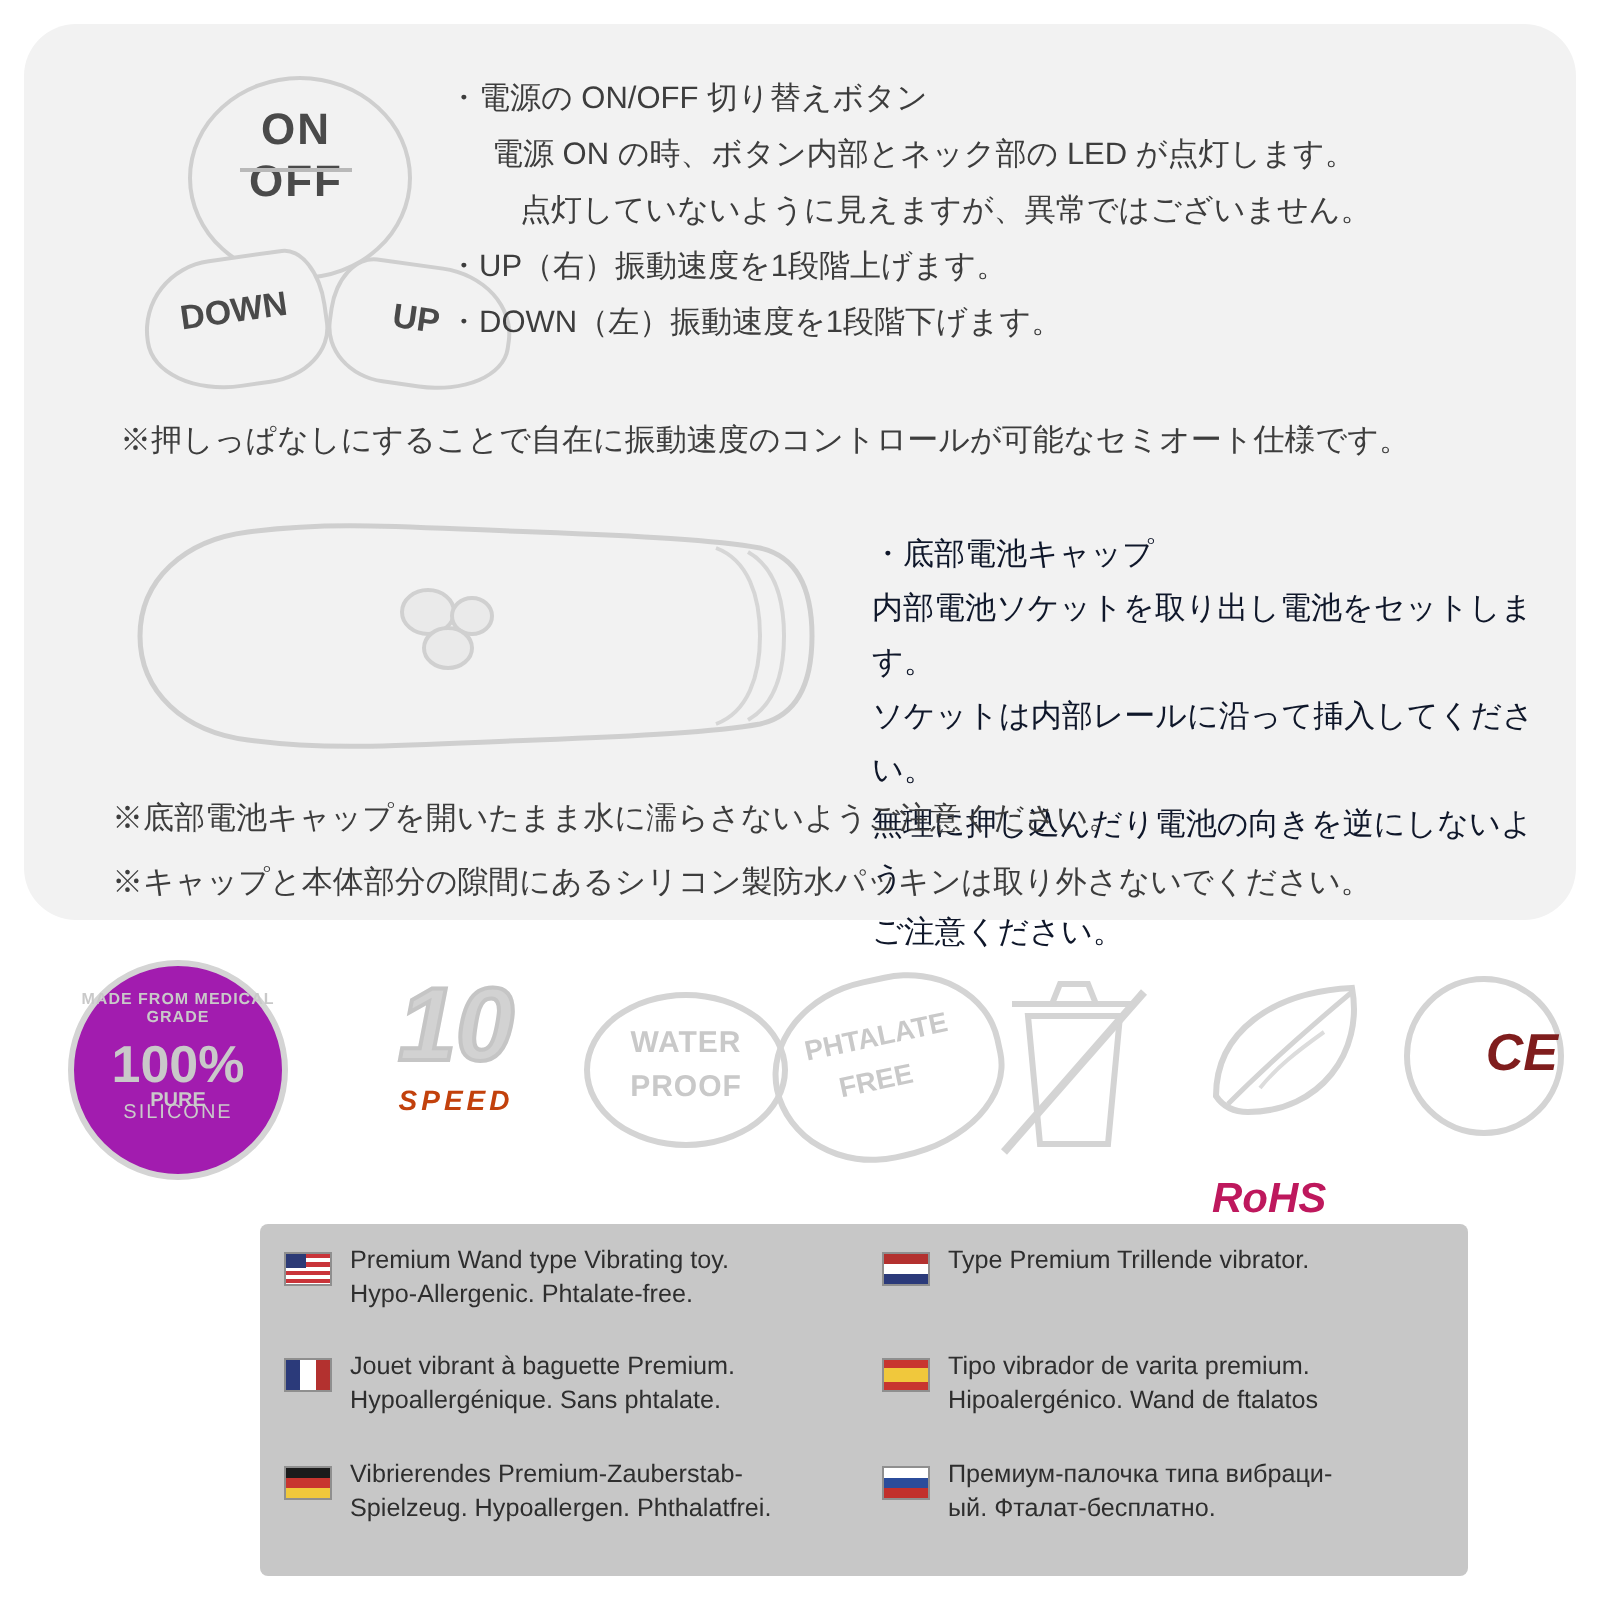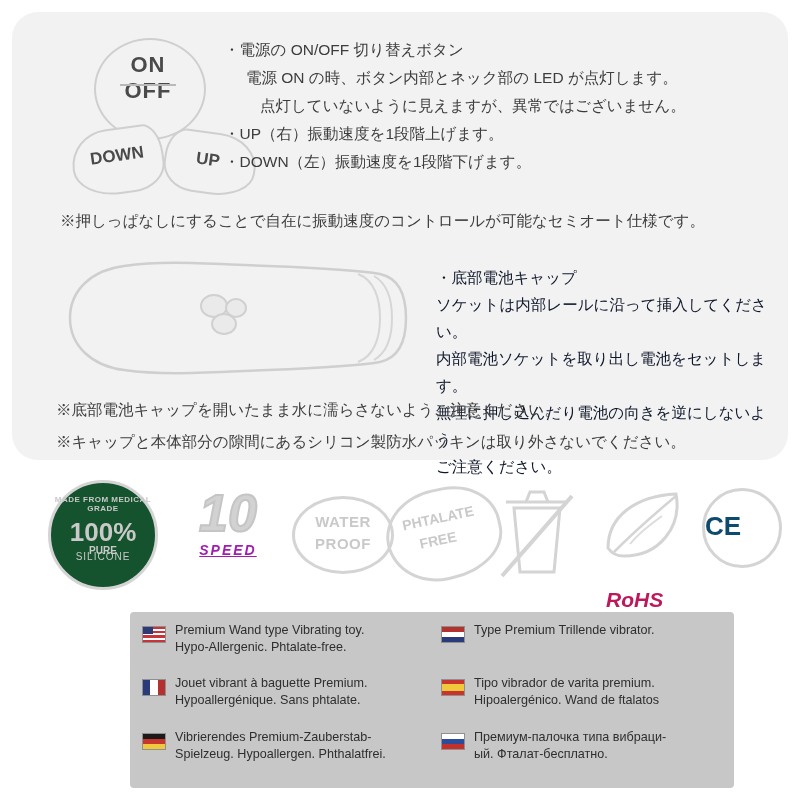--- a/index.html
+++ b/index.html
@@ -180,24 +180,24 @@
     left: 30px;
     top: 478px;
     width: 740px;
     height: 110px;
   }
   .badge {
     position: absolute;
     color: #cfcfcf;
   }
   .badge-silicone {
-    left: 18px; top: 2px; width: 104px; height: 104px;
+    left: 4px; top: 2px; width: 104px; height: 104px;
     border: 3px solid #d4d4d4;
     border-radius: 50%;
-    background: #14532d;
+    background: #a21caf;
   }
   .badge-silicone .b-top {
     position: absolute; top: 12px; left: 0; width: 100%;
     text-align: center; font-size: 8px; font-weight: bold;
     letter-spacing: .5px; color: #c9c9c9;
   }
   .badge-silicone .b-mid {
     position: absolute; top: 34px; left: 0; width: 100%;
     text-align: center; font-size: 26px; font-weight: bold; color: #c9c9c9;
   }
@@ -216,21 +216,21 @@
   }
   .badge-speed .num {
     position: absolute; left: 0; top: 0; width: 100%;
     text-align: center; font-size: 52px; font-weight: bold;
     color: #d2d2d2; font-style: italic; line-height: 58px;
     -webkit-text-stroke: 2px #c5c5c5;
   }
   .badge-speed .lbl {
     position: absolute; left: 0; top: 58px; width: 100%;
     text-align: center; font-size: 14px; font-weight: bold;
-    color: #a21caf; font-style: italic; letter-spacing: 2px; text-decoration: underline;
+    color: #c2410c; font-style: italic; letter-spacing: 2px;
   }
 
   .badge-water {
     left: 262px; top: 18px; width: 96px; height: 72px;
     border: 3px solid #d4d4d4; border-radius: 50%;
   }
   .badge-water .w1, .badge-water .w2 {
     position: absolute; left: 0; width: 100%; text-align: center;
     font-size: 15px; font-weight: bold; color: #c9c9c9; letter-spacing: .5px;
   }
@@ -262,22 +262,22 @@
     position: absolute; left: 16px; top: 54px; width: 100px;
     font-size: 21px; font-weight: bold; color: #be185d;
     font-style: italic;
     margin-top: 48px;
   }
   .badge-ce {
     left: 672px; top: 10px; width: 74px; height: 74px;
     border: 3px solid #d4d4d4; border-radius: 50%;
   }
   .badge-ce .ce-text {
-    position: absolute; left: 0; top: 20px; width: 100%; text-align: left;
-    font-size: 26px; font-weight: bold; color: #0c4a6e; 
+    position: absolute; left: 0; top: 20px; width: 100%; text-align: right;
+    font-size: 26px; font-weight: bold; color: #7f1d1d; font-style: italic;
   }
 
   
   .panel-bottom {
     position: absolute;
     left: 130px;
     top: 612px;
     width: 604px;
     height: 176px;
     background: #c7c7c7;
@@ -378,22 +378,22 @@
         <path d="M300 20 C316 26 322 44 322 64 C322 84 316 102 300 108" stroke="#d6d6d6" stroke-width="2" fill="none"></path>
         <path d="M316 22 C330 30 334 46 334 64 C334 82 330 98 316 106" stroke="#d6d6d6" stroke-width="2" fill="none"></path>
         <ellipse cx="156" cy="52" rx="13" ry="11" stroke="#d0d0d0" stroke-width="2" fill="#eaeaea"></ellipse>
         <ellipse cx="178" cy="54" rx="10" ry="9" stroke="#d0d0d0" stroke-width="2" fill="#eaeaea"></ellipse>
         <ellipse cx="166" cy="70" rx="12" ry="10" stroke="#d0d0d0" stroke-width="2" fill="#eaeaea"></ellipse>
       </svg>
     </div>
 
     <div class="cap-text">
       <div>・底部電池キャップ</div>
+      <div>内部電池ソケットを取り出し電池をセットします。</div>
       <div>ソケットは内部レールに沿って挿入してください。</div>
-      <div>内部電池ソケットを取り出し電池をセットします。</div>
       <div>無理に押し込んだり電池の向きを逆にしないよう</div>
       <div>ご注意ください。</div>
     </div>
 
     <div class="panel-notes">
       <div>※底部電池キャップを開いたまま水に濡らさないようご注意ください。</div>
       <div>※キャップと本体部分の隙間にあるシリコン製防水パッキンは取り外さないでください。</div>
     </div>
   </div>
 

